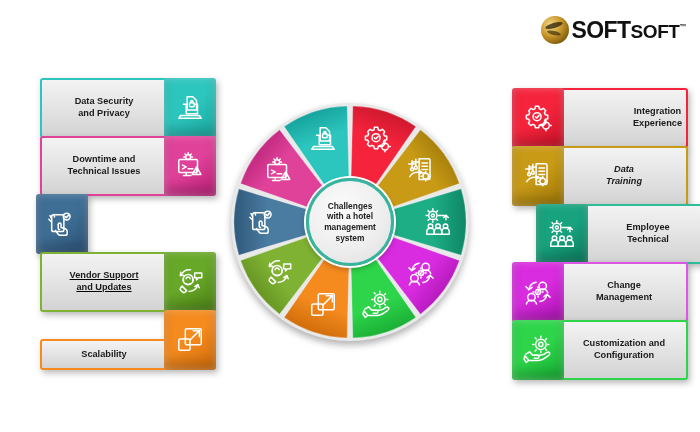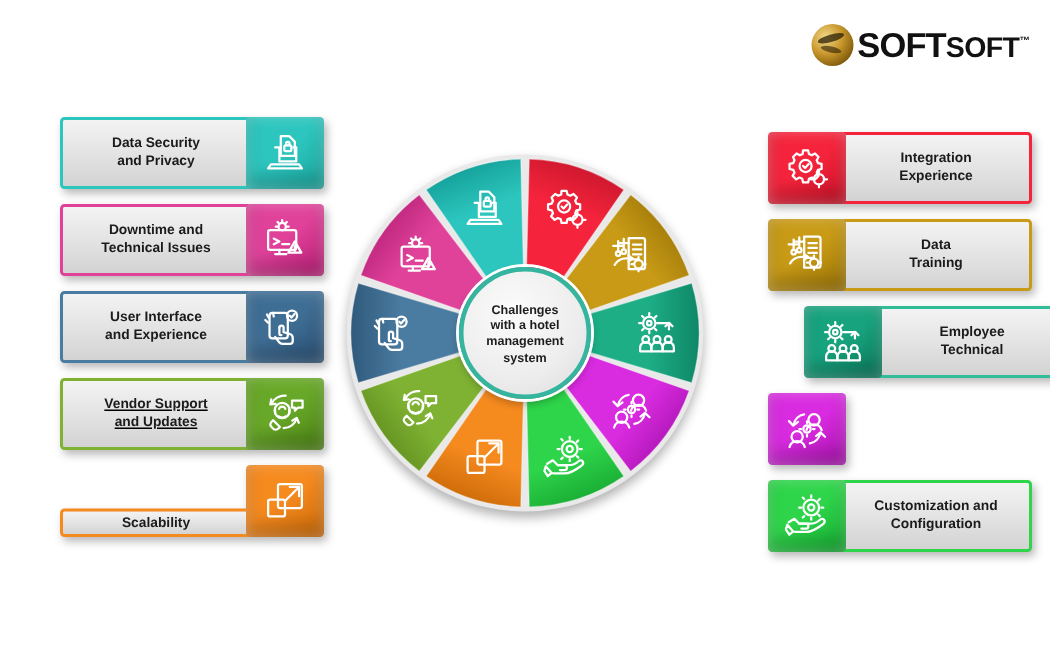--- a/index.html
+++ b/index.html
@@ -19,21 +19,21 @@
   #logo .globe:before { content:""; position:absolute; left:4px; top:7px; width:18px; height:5px;
     background:#2b1f05; border-radius:50%; transform: rotate(-16deg); opacity:.75; }
   #logo .globe:after { content:""; position:absolute; left:6px; top:15px; width:14px; height:4px;
     background:#2b1f05; border-radius:50%; transform: rotate(12deg); opacity:.6; }
   #logo .word { font-size: 23px; font-weight: bold; letter-spacing: -0.6px; color: #111; line-height: 1; }
   #logo .word .soft { font-size: 19px; letter-spacing: -0.4px; }
   #logo .tm { font-size: 7px; vertical-align: super; font-weight: bold; }
 
   
   .card {
-    position: absolute; width: 176px; height: 48px;
+    position: absolute; width: 176px; height: 60px;
     display: flex; align-items: stretch;
     filter: drop-shadow(2px 3px 3px rgba(0,0,0,.28));
   }
   .card .frame {
     flex: 1 1 auto; border: 2px solid #999; border-radius: 3px;
     background: linear-gradient(180deg,#f3f3f3 0%,#e2e2e2 55%,#d3d3d3 100%);
     display: flex; align-items: center; justify-content: center; padding: 2px 4px;
   }
   .card .label {
     font-size: 9.2px; font-weight: bold; color: #1b1b1b; text-align: center; line-height: 1.28;
@@ -128,26 +128,20 @@
           <svg viewBox="0 0 32 32">
             <g fill="none" stroke="#fff" stroke-width="1.6" stroke-linecap="round" stroke-linejoin="round">
               <rect x="5" y="6" width="13" height="18" rx="2"></rect>
               <circle cx="21" cy="8" r="3.6"></circle>
               <path d="M19.4 8l1.2 1.2 2.2-2.4"></path>
               <path d="M4 13l-2-2M4.5 9.5l-1.3-2.4M8 8.5l-.5-2.6"></path>
               <path d="M12 16.5v4.3c0 .6.5 1 1 1h.4"></path>
               <path d="M12 16.5a1.5 1.5 0 0 1 3 0v3.2l4.5 1.3c1.3.4 2 1.5 2 2.8V26a2 2 0 0 1-2 2h-5.3c-1 0-1.9-.5-2.5-1.3L9 23"></path>
             </g>
           </svg>
-        </div>
-        <div class="frame" style="border-color: rgb(74, 123, 160);">
-          <div class="label">
-            <div>User Interface</div>
-            <div>and Experience</div>
-          </div>
         </div>
       </div>
       <div class="card left" style="left: 40px; top: 252px;">
         <div class="tile" style="background: linear-gradient(145deg, rgb(104, 168, 40) 0%, rgb(104, 168, 40) 48%, rgb(76, 131, 20) 100%);">
           <svg viewBox="0 0 32 32">
             <g fill="none" stroke="#fff" stroke-width="1.6" stroke-linecap="round" stroke-linejoin="round">
               <circle cx="14" cy="13.5" r="5.4"></circle>
               <path d="M11.8 12.4a2.3 2.3 0 0 1 4.4 0"></path>
               <path d="M9 13v2.2M19 13v2.2"></path>
               <path d="M11.6 17.8c1.4 1 3.4 1 4.8 0"></path>
@@ -191,21 +185,21 @@
           <svg viewBox="0 0 32 32">
             <g fill="none" stroke="#fff" stroke-width="1.6" stroke-linecap="round" stroke-linejoin="round">
               <path d="M13.2 3.5h3.6l.6 2.6 2 .9 2.3-1.3 2.5 2.5-1.3 2.3.9 2 2.6.6v3.6l-2.6.6-.9 2 1.3 2.3-2.5 2.5-2.3-1.3-2 .9-.6 2.6h-3.6l-.6-2.6-2-.9-2.3 1.3-2.5-2.5 1.3-2.3-.9-2-2.6-.6v-3.6l2.6-.6.9-2L6.1 8.2l2.5-2.5 2.3 1.3 2-.9z"></path>
               <circle cx="15" cy="14.6" r="4.3"></circle>
               <path d="M13.2 14.6l1.4 1.4 2.6-2.8"></path>
               <circle cx="24.5" cy="24" r="3.6"></circle>
               <path d="M24.5 19.6v-1.3M24.5 29.7v-1.3M28.9 24h1.3M18.8 24h1.3"></path>
             </g>
           </svg>
         </div>
-        <div class="frame" style="border-color: rgb(245, 36, 60);">
+        <div class="frame" style="border-color: rgb(245, 36, 60); justify-content: flex-end;">
           <div class="label">
             <div>Integration</div>
             <div>Experience</div>
           </div>
         </div>
       </div>
       <div class="card right" style="left: 512px; top: 146px;">
         <div class="tile" style="background: linear-gradient(145deg, rgb(200, 154, 22) 0%, rgb(200, 154, 22) 48%, rgb(157, 118, 4) 100%);">
           <svg viewBox="0 0 32 32">
             <g fill="none" stroke="#fff" stroke-width="1.6" stroke-linecap="round" stroke-linejoin="round">
@@ -214,21 +208,21 @@
               <path d="M6.5 5v7.5M10.5 3.5V11M3 8.5h7M7 6.5h7"></path>
               <circle cx="6.5" cy="14" r="1.6"></circle>
               <circle cx="10.5" cy="12.6" r="1.6"></circle>
               <path d="M4 22c1.8-3 5-4.6 8.3-4.6h4.2"></path>
               <path d="M13.8 15.3 16.8 17.4 13.8 19.6"></path>
               <circle cx="21" cy="21.5" r="3"></circle>
               <path d="M21 17.6v-1.1M21 26.5v-1.1M24.9 21.5H26M16 21.5h1.1"></path>
             </g>
           </svg>
         </div>
-        <div class="frame" style="border-color: rgb(200, 154, 22);">
+        <div class="frame" style="border-color: rgb(200, 154, 22); font-style: italic;">
           <div class="label">
             <div>Data</div>
             <div>Training</div>
           </div>
         </div>
       </div>
       <div class="card right" style="left: 536px; top: 204px;">
         <div class="tile" style="background: linear-gradient(145deg, rgb(23, 163, 126) 0%, rgb(23, 163, 126) 48%, rgb(11, 122, 92) 100%);">
           <svg viewBox="0 0 32 32">
             <g fill="none" stroke="#fff" stroke-width="1.6" stroke-linecap="round" stroke-linejoin="round">
@@ -262,20 +256,26 @@
               <circle cx="9" cy="21.5" r="4"></circle>
               <path d="M3.6 28.8a5.6 5.6 0 0 1 10.8 0"></path>
               <path d="M6.5 12.8A9 9 0 0 1 14 5.6"></path>
               <path d="M3.2 10.4 6.2 13.6 9.6 11"></path>
               <path d="M25.4 19a9 9 0 0 1-7.4 7.2"></path>
               <path d="M28.8 21.5 25.6 18.4 22.4 21"></path>
               <circle cx="16" cy="16" r="2.6"></circle>
               <path d="M16 11.8v-1.2M16 21.4v-1.2M20.2 16h1.2M10.6 16h1.2"></path>
             </g>
           </svg>
+        </div>
+        <div class="frame" style="border-color: rgb(222, 87, 228);">
+          <div class="label">
+            <div>Change</div>
+            <div>Management</div>
+          </div>
         </div>
       </div>
       <div class="card right" style="left: 512px; top: 320px; border-radius: 12px;">
         <div class="tile" style="background: linear-gradient(145deg, rgb(46, 213, 74) 0%, rgb(46, 213, 74) 48%, rgb(21, 173, 50) 100%);">
           <svg viewBox="0 0 32 32">
             <g fill="none" stroke="#fff" stroke-width="1.6" stroke-linecap="round" stroke-linejoin="round">
               <circle cx="19" cy="10" r="5.6"></circle>
               <circle cx="19" cy="10" r="2.2"></circle>
               <path d="M19 2.8v-1.4M19 18.6v-1.4M26.2 10h1.4M10.4 10h1.4M24.1 4.9l1-1M13 17.1l1-1M24.1 15.1l1 1M13 2.9l1 1"></path>
               <path d="M3 20.5 7 18l3.5 3.5h4.8a1.7 1.7 0 0 1 0 3.4H12"></path>

